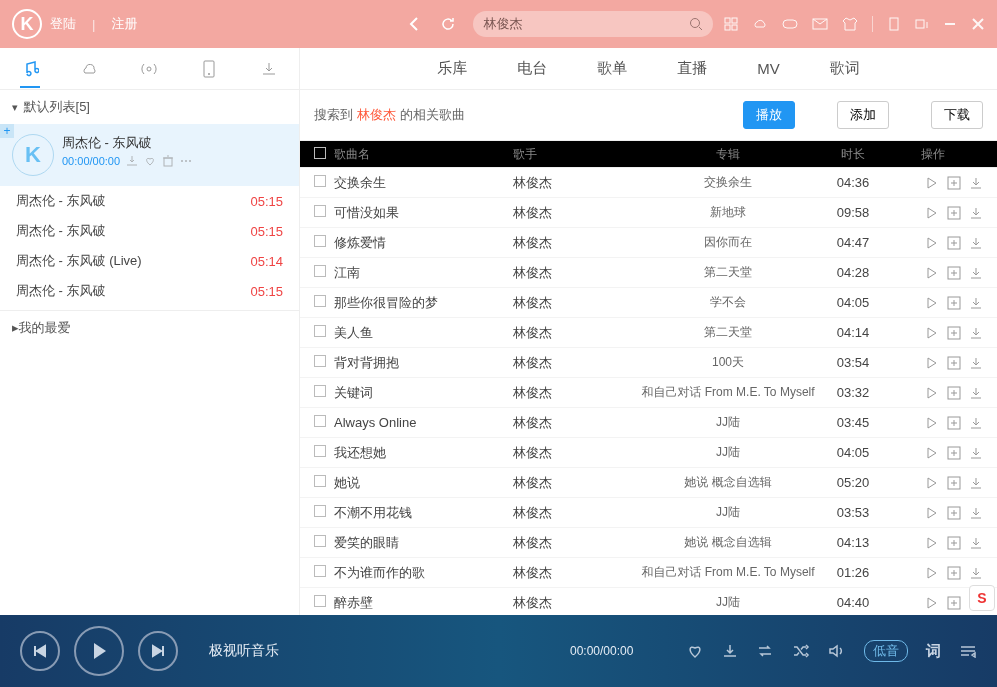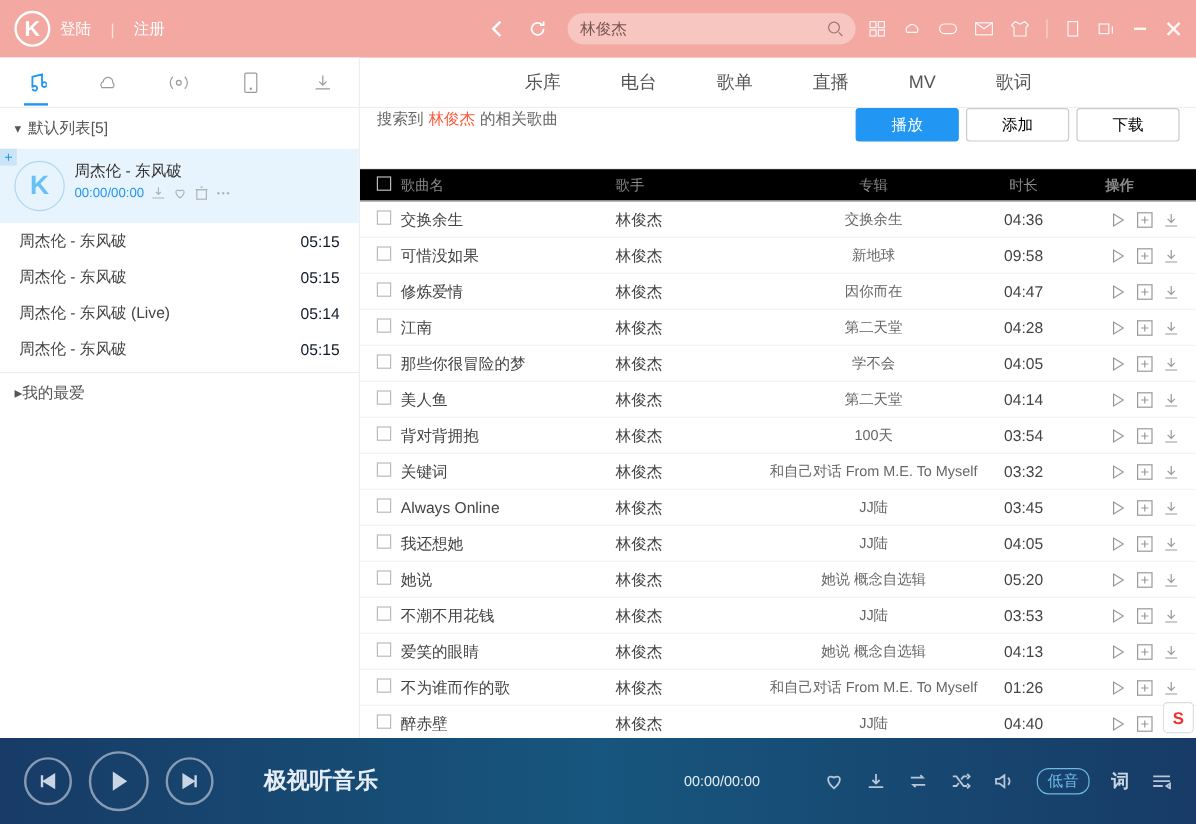--- a/index.html
+++ b/index.html
@@ -31,54 +31,54 @@
 
 .nowplaying { background: #e8f4fd; padding: 10px 12px; display: flex; gap: 8px; position: relative; }
 .nowplaying .plus { position: absolute; left: 0; top: 0; width: 14px; height: 14px; background: #c9e5f7; color: #2196f3; font-size: 12px; line-height: 14px; text-align: center; }
 .np-cover { width: 42px; height: 42px; border: 1px solid #aed8f1; border-radius: 50%; display: flex; align-items: center; justify-content: center; color: #68c0f4; font-size: 22px; font-weight: bold; }
 .np-info .np-title { font-size: 13px; color: #333; margin-bottom: 3px; }
 .np-info .np-time { font-size: 11px; color: #2196f3; display: flex; align-items: center; gap: 6px; }
 .np-time svg { opacity: .6; }
 
 .track { height: 30px; display: flex; align-items: center; padding: 0 16px; font-size: 13px; color: #444; cursor: pointer; }
 .track .t-title { flex: 1; }
-.track .t-dur { color: #0f172a; }
+.track .t-dur { color: #ef4444; }
 
 .fav-header { height: 34px; display: flex; align-items: center; padding: 0 12px; font-size: 13px; color: #555; border-top: 1px solid #eee; margin-top: 4px; cursor: pointer; }
 
 
 .main { flex: 1; display: flex; flex-direction: column; }
 .main-tabs { height: 42px; display: flex; align-items: center; justify-content: center; gap: 50px; font-size: 15px; color: #555; border-bottom: 1px solid #eee; }
 .main-tabs .mtab { cursor: pointer; }
 
-.search-info { height: 50px; display: flex; align-items: flex-start; padding: 0 14px; font-size: 13px; color: #666; }
+.search-info { height: 50px; display: flex; align-items: center; padding: 0 14px; font-size: 13px; color: #666; }
 .search-info .kw { color: #ff5a3c; margin: 0 4px; }
 .search-info .btns { margin-left: auto; display: flex; gap: 6px; }
-.btn { padding: 4px 29px; border: 1px solid #ccc; border-radius: 3px; font-size: 13px; background: #fff; cursor: pointer; }
+.btn { padding: 4px 12px; border: 1px solid #ccc; border-radius: 3px; font-size: 13px; background: #fff; cursor: pointer; margin-left: 36px; }
 .btn.primary { background: #2196f3; color: #fff; border-color: #2196f3; }
 
 .song-header { height: 28px; display: flex; align-items: center; padding: 0 14px; font-size: 12px; color: #888; background: #000000; border-top: 1px solid #eee; border-bottom: 1px solid #eee; }
 .col-check { width: 20px; }
 .col-name { flex: 1; }
 .col-artist { width: 120px; }
 .col-album { width: 190px; text-align: center; }
 .col-dur { width: 60px; text-align: center; }
-.col-ops { width: 100px; text-align: center; font-weight: bold; }
+.col-ops { width: 100px; text-align: center; }
 
 .songs { overflow-y: auto; flex: 1; }
 .song-row { height: 30px; display: flex; align-items: center; padding: 0 14px; font-size: 13px; color: #444; border-bottom: 1px solid #f3f3f3; }
 .song-row .col-album { font-size: 12px; color: #666; }
 .row-ops { display: flex; gap: 8px; justify-content: flex-end; width: 100px; }
 .row-ops svg { cursor: pointer; }
 
 
 .player { height: 72px; background: linear-gradient(to right, #173b66, #17567e, #173b66); display: flex; align-items: center; color: #e6edf5; padding: 0 20px; position: relative; }
 .p-btn { width: 40px; height: 40px; border: 2px solid #889bb4; border-radius: 50%; display: flex; align-items: center; justify-content: center; margin-right: 14px; cursor: pointer; }
 .p-btn.play { width: 50px; height: 50px; }
-.p-title { font-size: 19px; font-weight: bold; margin-left: 28px; }
+.p-title { font-size: 14px; font-weight: normal; margin-left: 17px; }
 .p-time { font-size: 12px; position: absolute; left: 570px; }
 .p-right { margin-left: auto; display: flex; align-items: center; gap: 18px; }
 .p-right svg { cursor: pointer; opacity: .9; }
 .pill { border: 1px solid #6fb9e8; color: #6fb9e8; border-radius: 10px; padding: 1px 8px; font-size: 13px; }
 .lyric-btn { font-size: 15px; font-weight: bold; color: #c9d5e3; cursor: pointer; }
 
 .ime-badge { position: absolute; right: 2px; bottom: 76px; width: 26px; height: 26px; background: #fff; border: 1px solid #ddd; border-radius: 4px; display: flex; align-items: center; justify-content: center; color: #e33; font-weight: bold; font-size: 14px; }
 
 .chk { width: 12px; height: 12px; border: 1px solid #bbb; display: inline-block; }
 </style>

